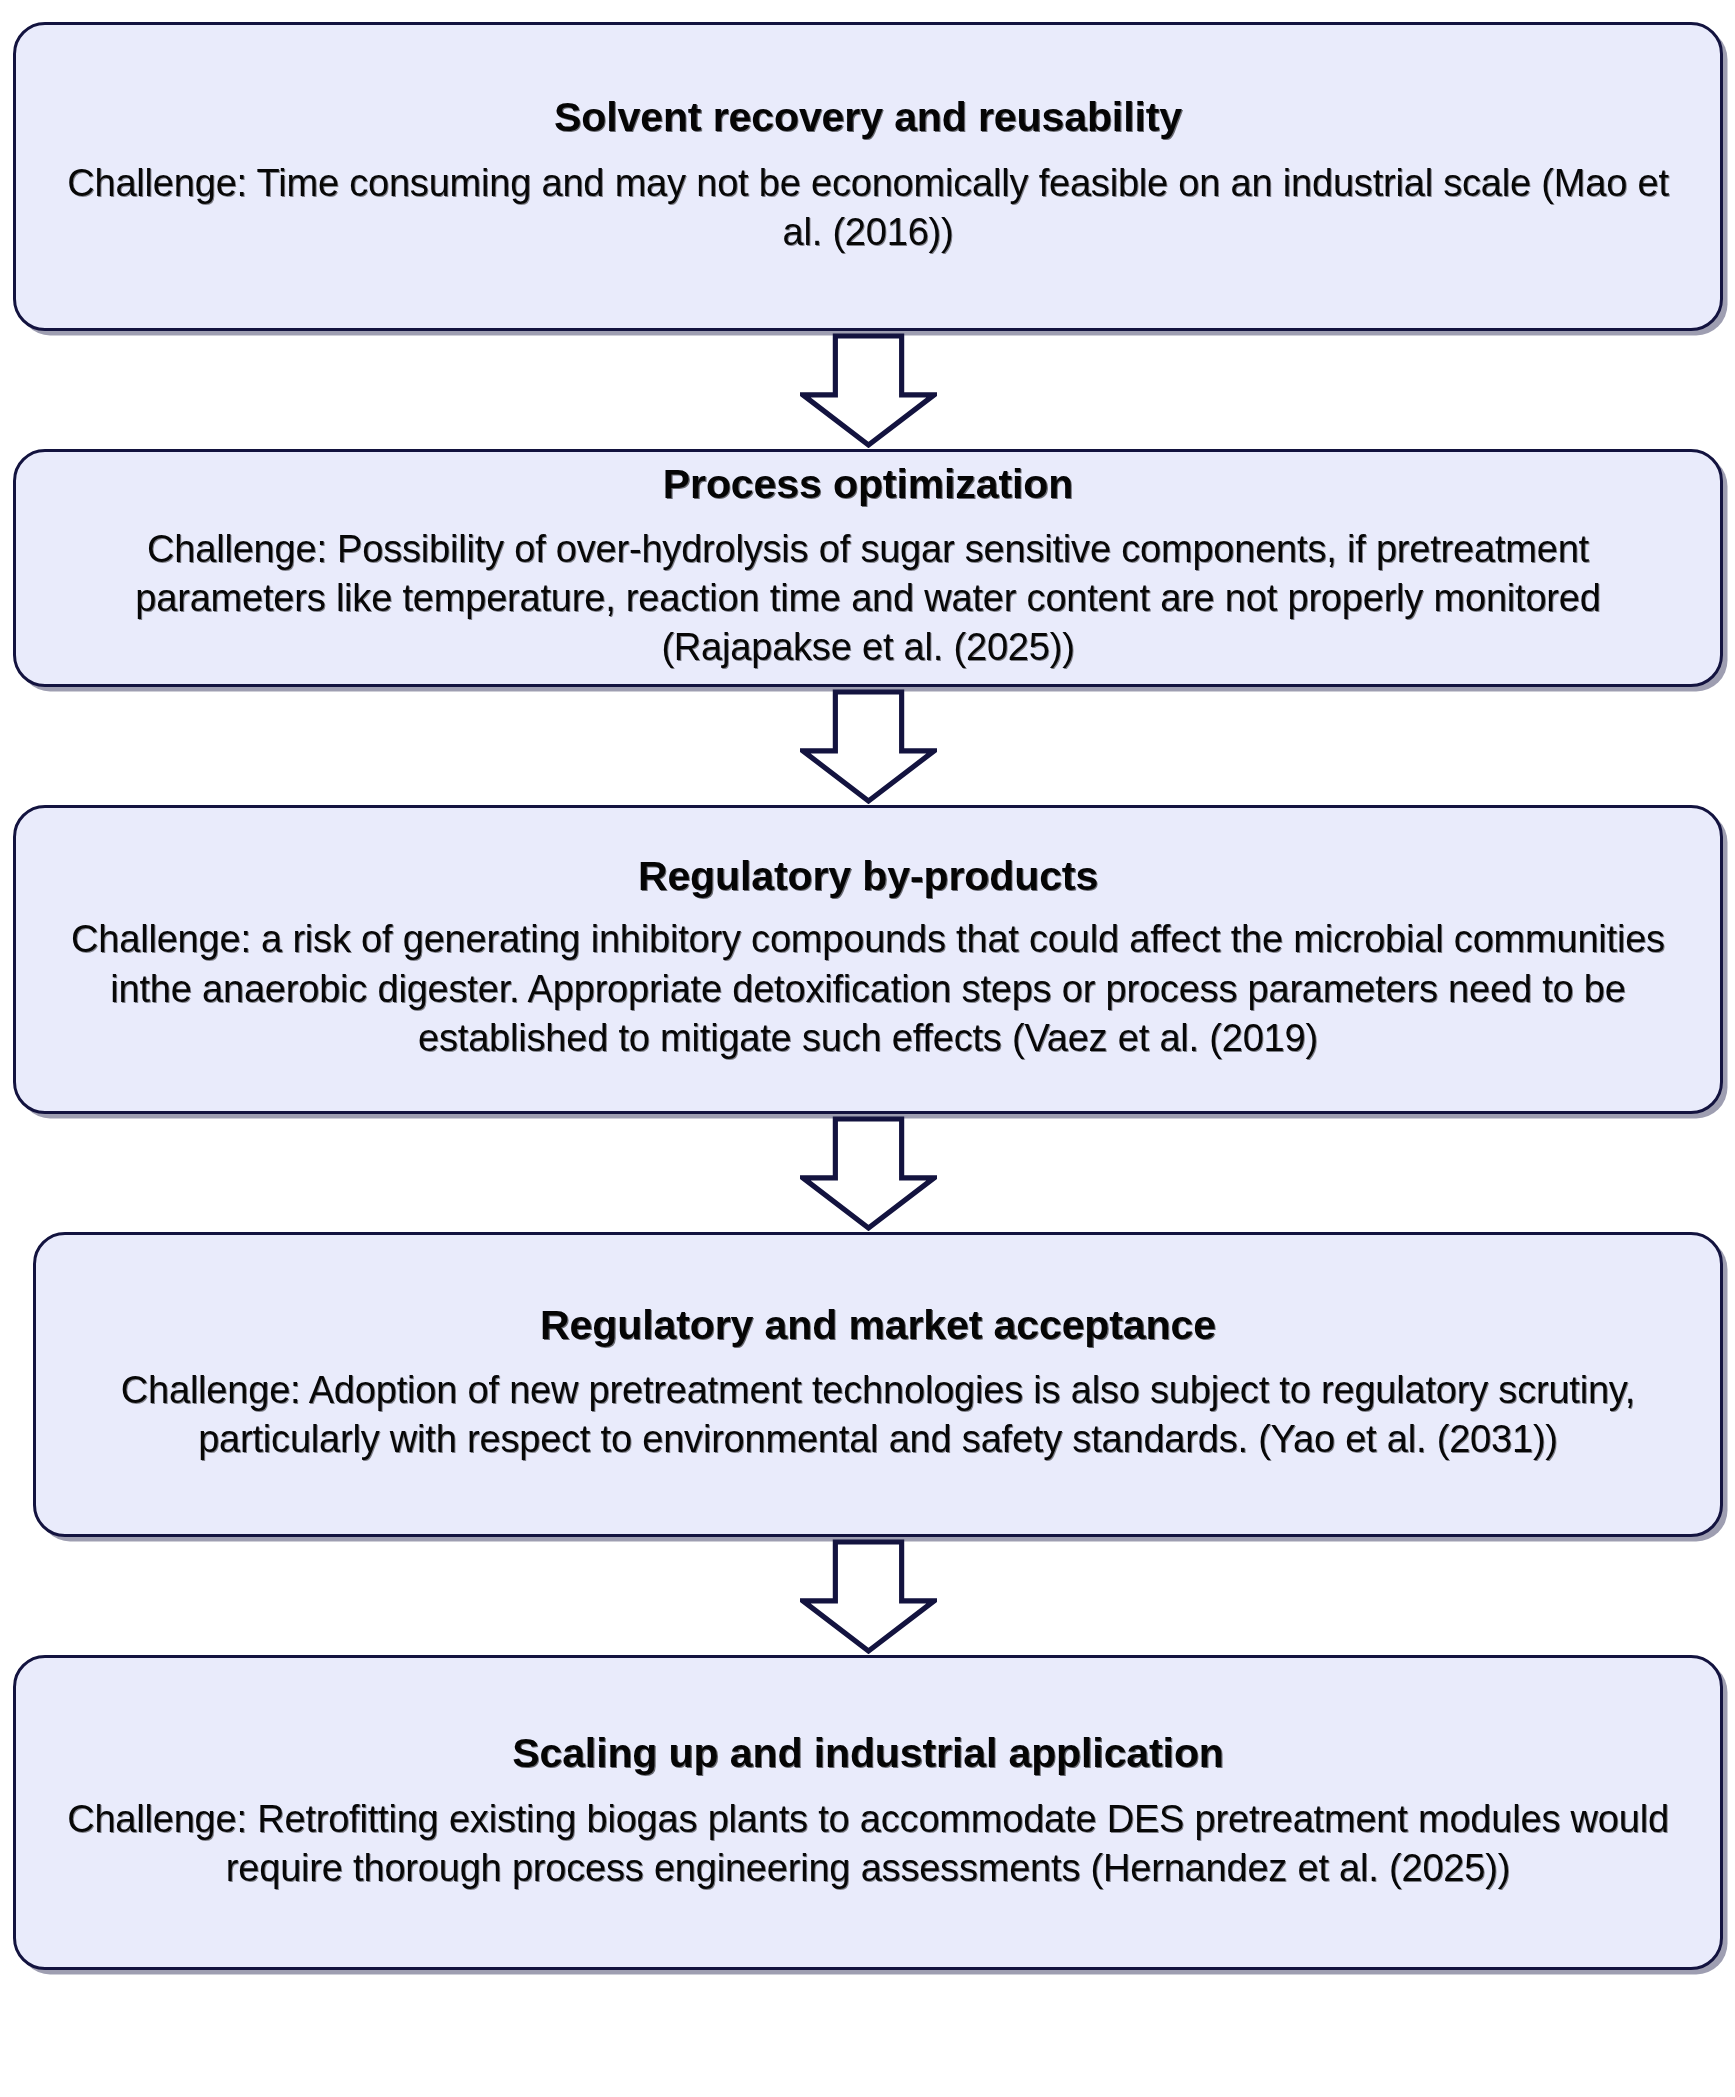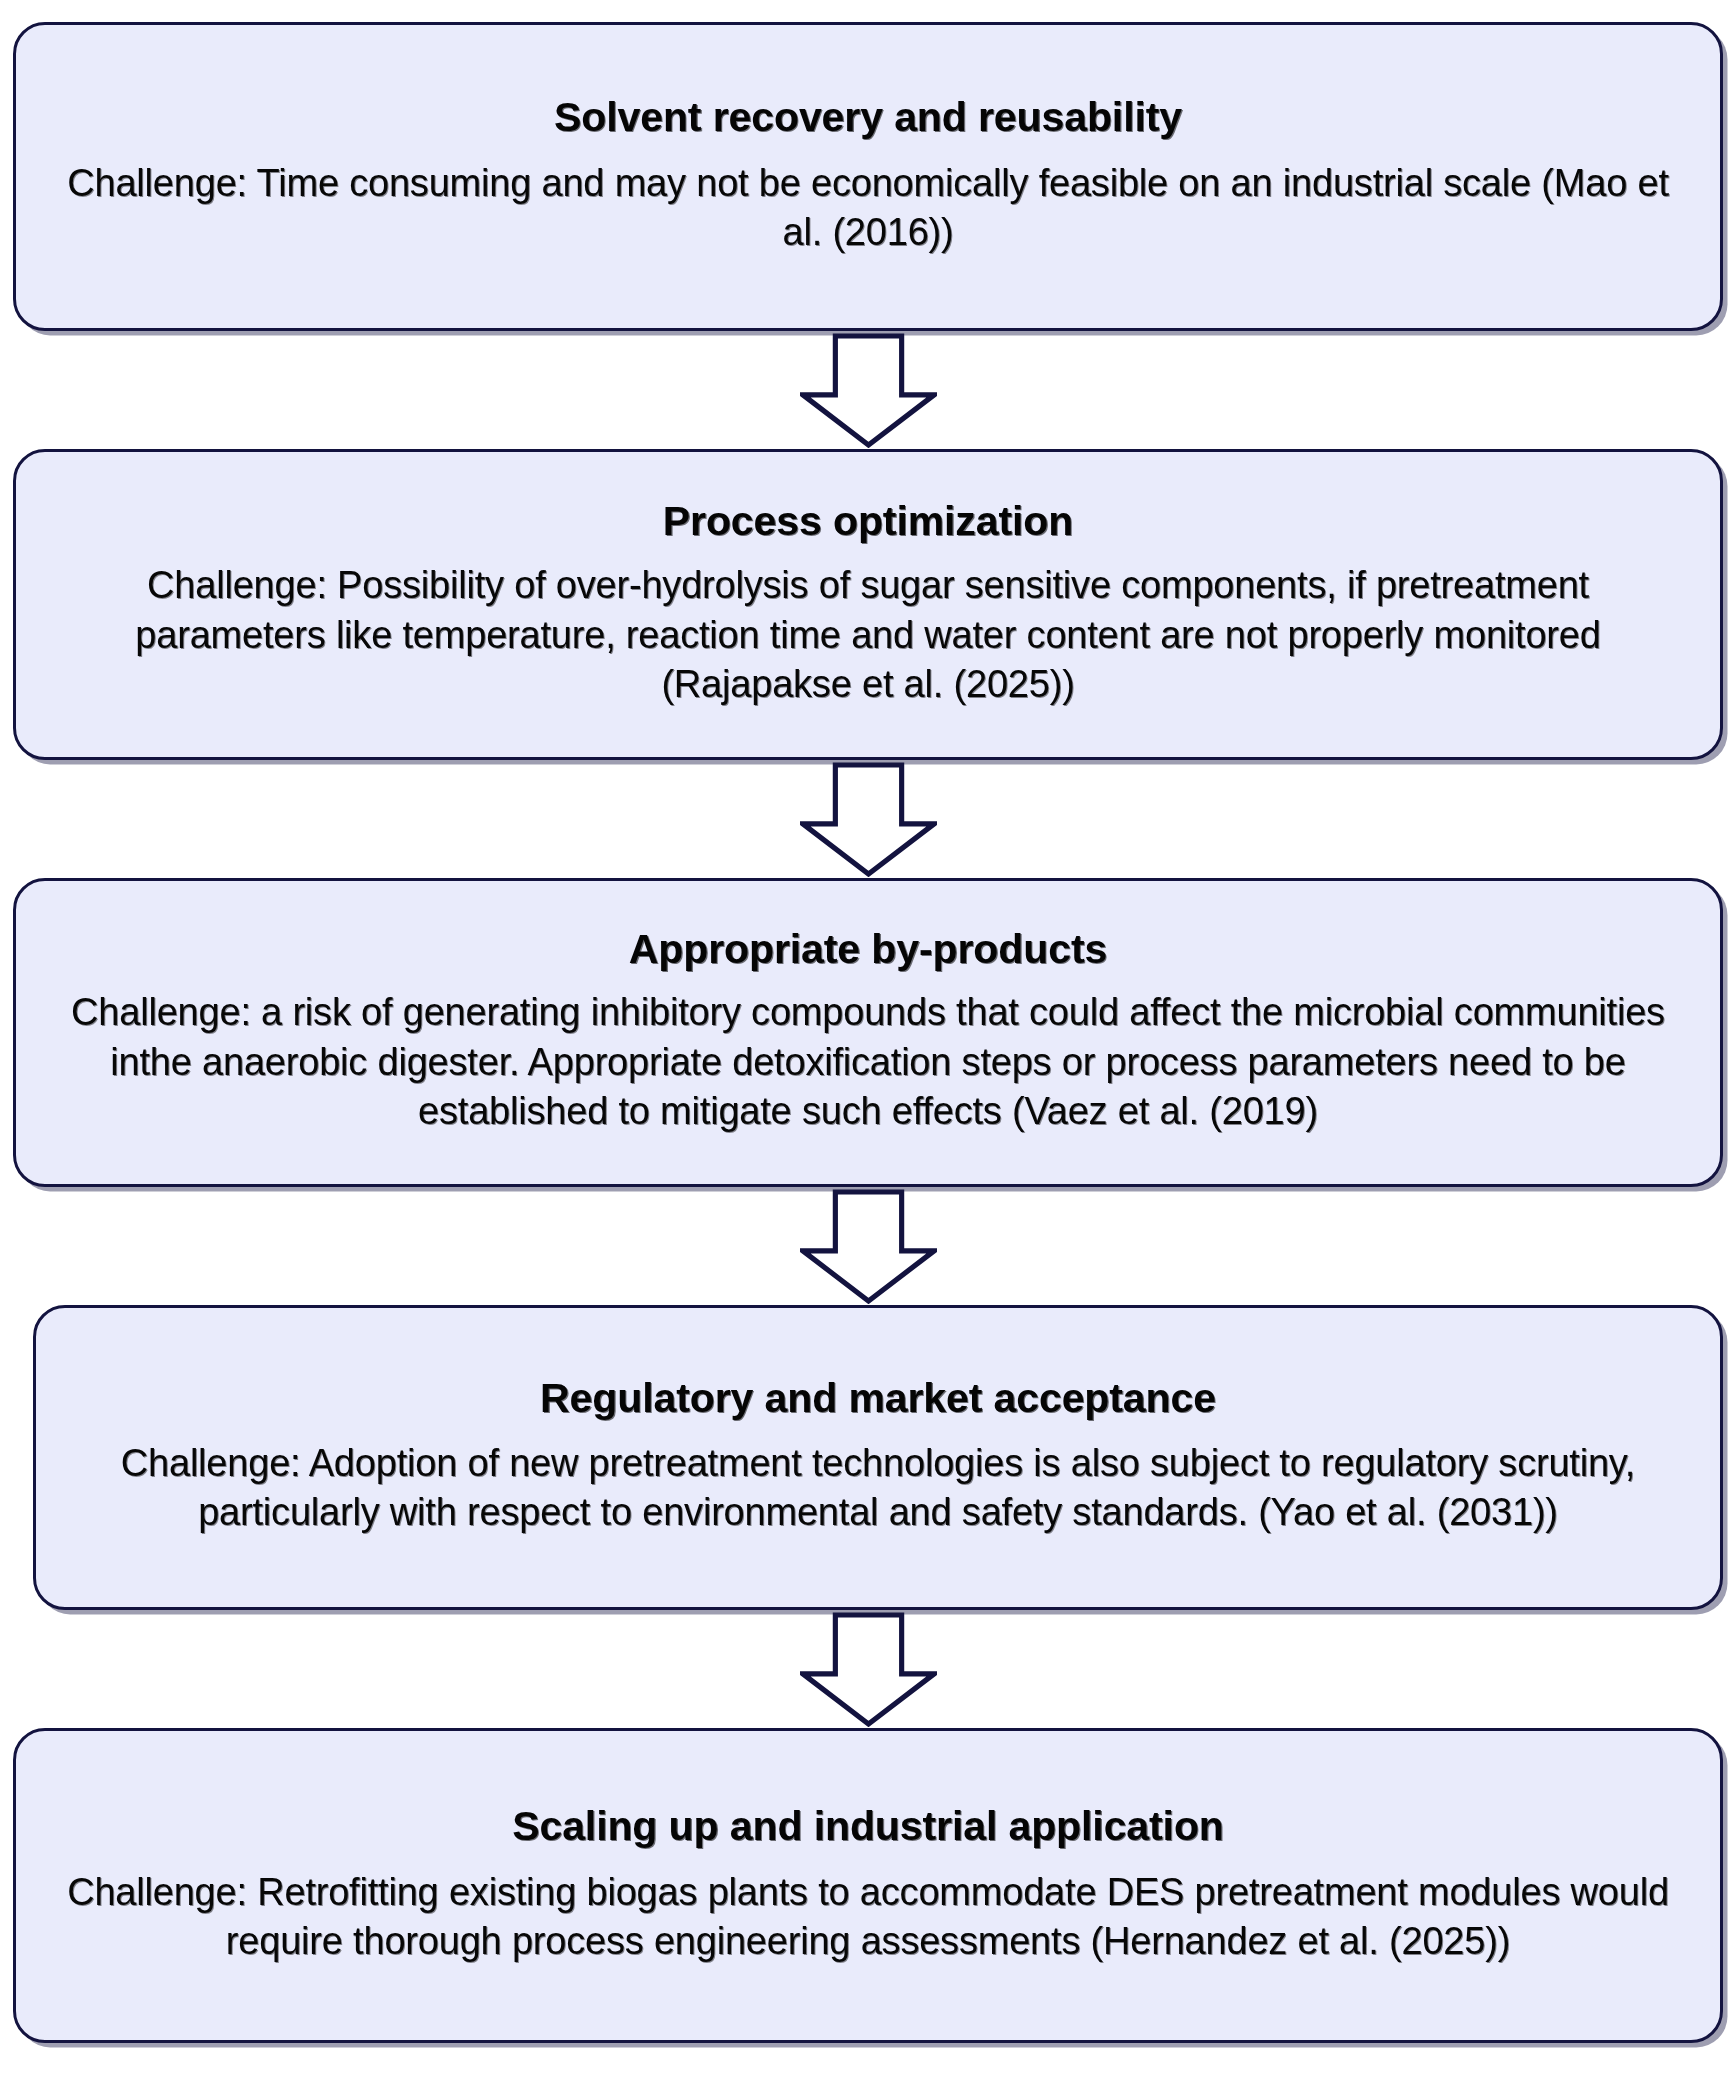--- a/index.html
+++ b/index.html
@@ -57,21 +57,21 @@
     color: #070707;
     text-align: center;
     line-height: 1.30;
     letter-spacing: -0.2px;
     margin: 0;
     text-shadow: 1px 1px 0 rgba(0,0,0,0.45);
   }
 
   
   .box-1 { height: 309px; }
-  .box-2 { height: 311px; }
+  .box-2 { height: 238px; }
   .box-3 { height: 309px; }
   .box-4 { height: 305px; margin-left: 20px; }
   .box-5 { height: 315px; align-items: center; }
 
   .box-1 .box-body { padding-top: 7.4px; }
   .box-2 .box-body { padding-top: 5.9px; }
   .box-3 .box-body { padding-top: 4.4px; }
   .box-4 .box-body { padding-top: 5.9px; }
   .box-5 .box-body { padding-top: 7.4px; }
 
@@ -113,21 +113,21 @@
     <div class="box-body">Challenge: Possibility of over-hydrolysis of sugar sensitive components, if pretreatment parameters like temperature, reaction time and water content are not properly monitored (Rajapakse et al. (2025))</div>
   </div>
 
   <div class="arrow-gap">
     <svg width="137" height="115" viewBox="0 0 186 156">
       <polygon class="arrow-shape" points="48,4 138,4 138,84 182,84 93,152 4,84 48,84"></polygon>
     </svg>
   </div>
 
   <div class="flow-box box-3">
-    <div class="box-title">Appropriate by-products</div>
+    <div class="box-title">Regulatory by-products</div>
     <div class="box-body">Challenge: a risk of generating inhibitory compounds that could affect the microbial communities inthe anaerobic digester. Appropriate detoxification steps or process parameters need to be established to mitigate such effects (Vaez et al. (2019)</div>
   </div>
 
   <div class="arrow-gap">
     <svg width="137" height="115" viewBox="0 0 186 156">
       <polygon class="arrow-shape" points="48,4 138,4 138,84 182,84 93,152 4,84 48,84"></polygon>
     </svg>
   </div>
 
   <div class="flow-box box-4">

